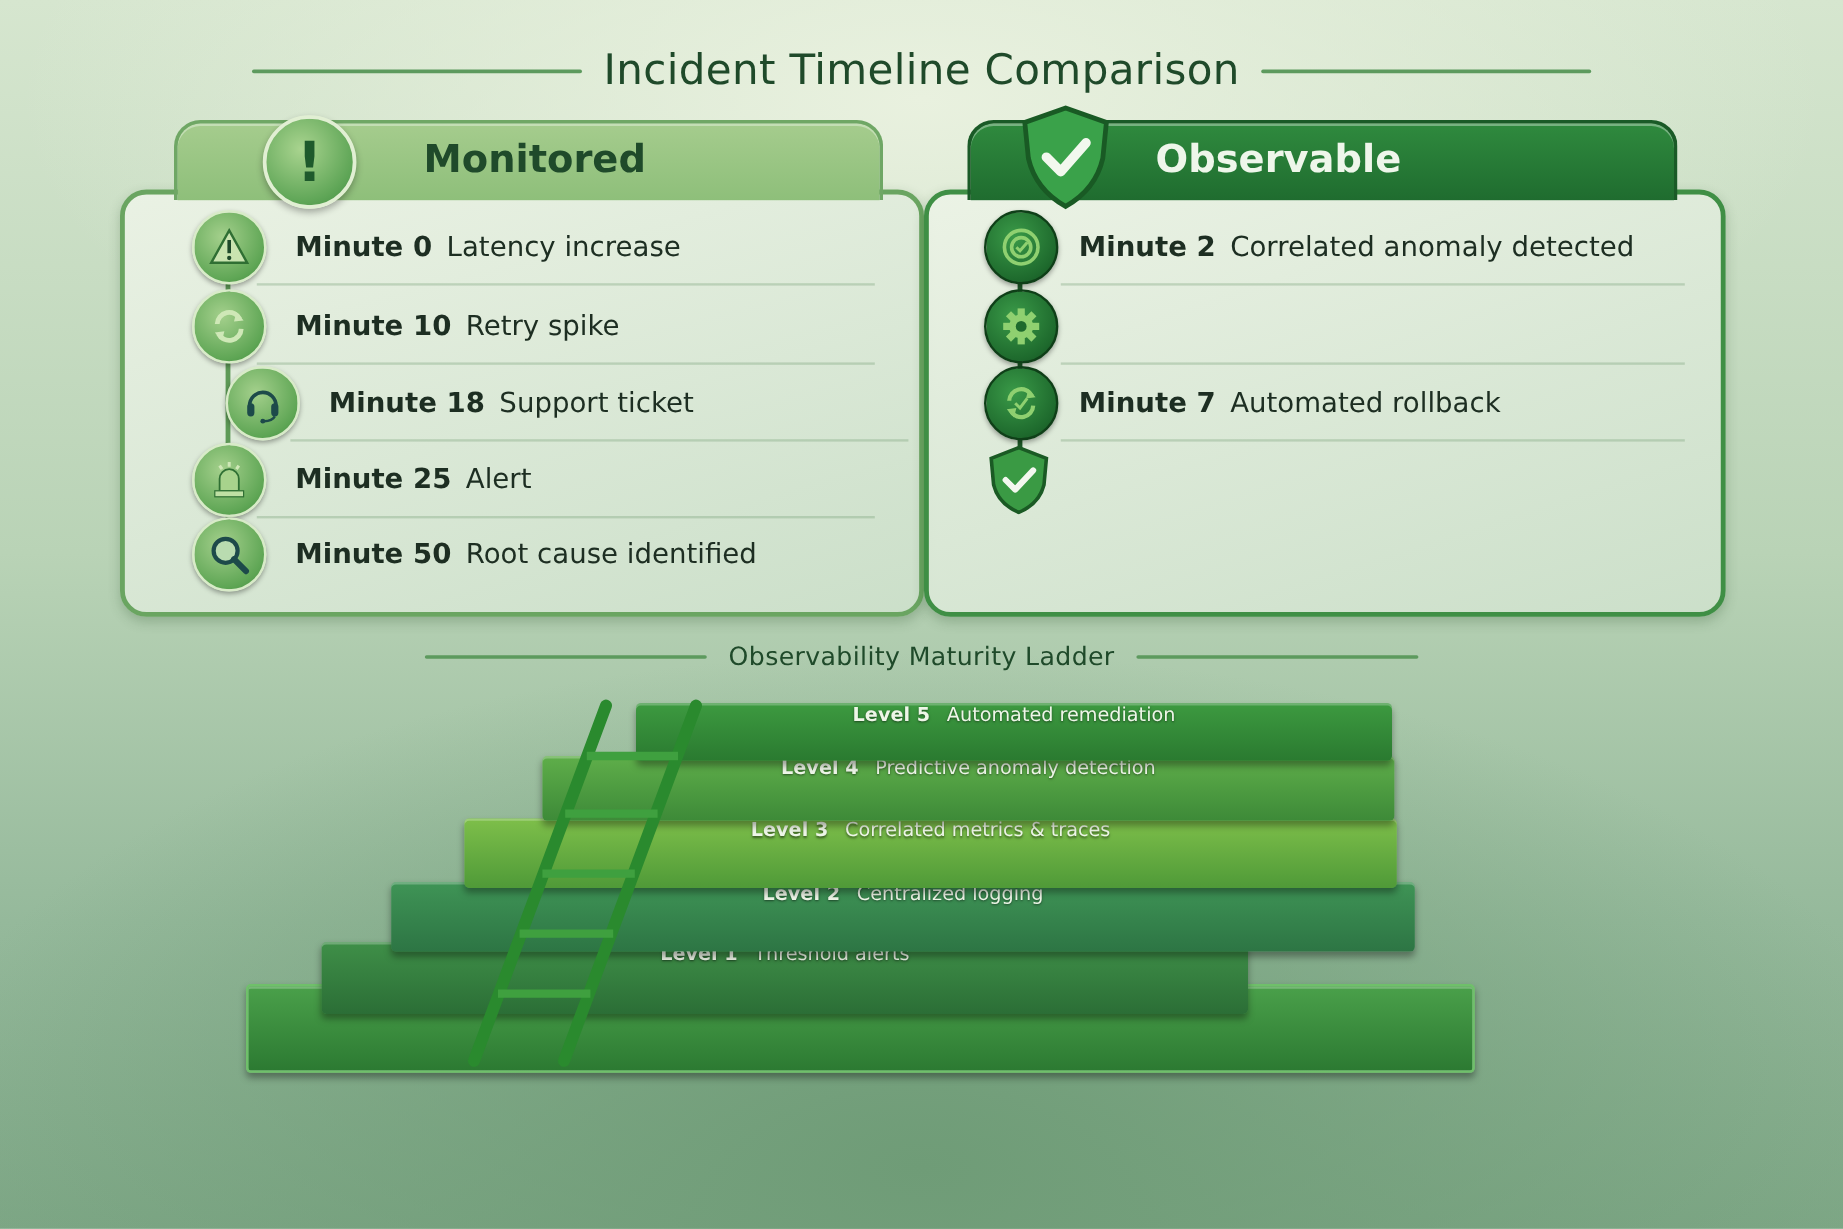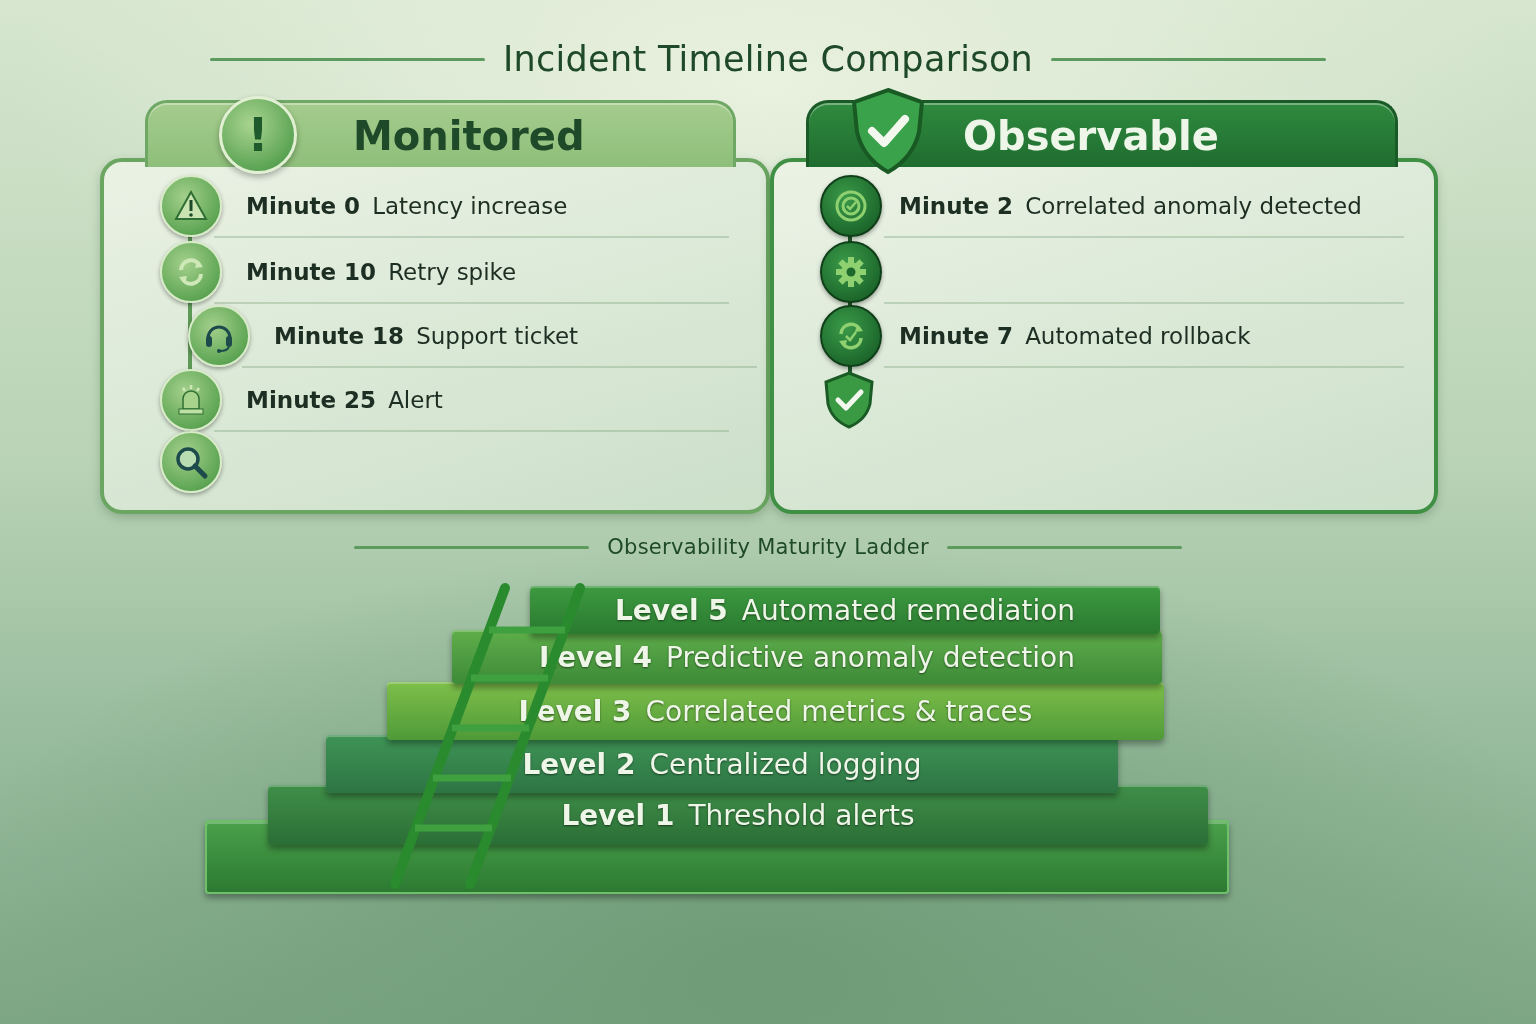--- a/index.html
+++ b/index.html
@@ -18,21 +18,21 @@
   .section-title .rule { height:3px; background:#5d9a5e; border-radius:2px; }
   .section-title .txt { padding:0 18px; }
   #title-top { top:34px; height:50px; font-size:35px; }
   #title-top .rule.l { width:275px; } #title-top .rule.r { width:275px; }
   #title-bottom { top:523px; height:48px; font-size:21px; }
   #title-bottom .rule.l { width:235px; } #title-bottom .rule.r { width:235px; }
 
   
   .card-tab {
     position:absolute; height:64px; border-radius:22px 22px 0 0;
-    display:flex; align-items:center; font-weight:bold; font-size:40px;
+    display:flex; align-items:center; font-weight:bold; font-size:32px;
     box-shadow: inset 0 2px 0 rgba(255,255,255,0.35);
   }
   #monitored-tab { left:145px; top:100px; width:585px; background:linear-gradient(180deg,#a5cc8d,#8ebf7a); border:3px solid #6fa765; border-bottom:none; color:#1f4a2a; }
   #observable-tab { left:806px; top:100px; width:586px; background:linear-gradient(180deg,#2f8a3e,#1f6c2f); border:3px solid #1a5a27; border-bottom:none; color:#eef6ea; }
   .tab-label { position:absolute; top:10px; }
   #monitored-tab .tab-label { left:205px; }
   #observable-tab .tab-label { left:154px; }
 
   .badge-circle {
     position:absolute; width:72px; height:72px; border-radius:50%;
@@ -63,28 +63,28 @@
   }
   .mon .icon { left:56px; background:radial-gradient(circle at 40% 35%, #a4d08c, #5fa655 70%, #3e8a3c); border:2px solid #d8ebc8; }
   .obs .icon { left:46px; background:radial-gradient(circle at 40% 35%, #3a9a48, #1e6a2d 70%, #154f20); border:2px solid #0f3f18; }
   .row .text { position:absolute; font-size:23px; color:#1d2e22; white-space:nowrap; }
   .mon .text { left:142px; } .obs .text { left:125px; }
   .row .min { font-weight:bold; margin-right:12px; }
   .connector { position:absolute; width:4px; background:#3f7f3f; }
 
   
   .step {
-    position:absolute; display:flex; align-items:center; justify-content:center;
-    color:#eef6e8; font-size:28px; text-shadow:0 1px 2px rgba(0,0,0,0.5);
+    position:absolute; display:flex; align-items:flex-start; justify-content:center;
+    color:#eef6e8; font-size:16px; text-shadow:0 1px 2px rgba(0,0,0,0.5);
     border-radius:4px; box-shadow:0 4px 6px rgba(0,0,0,0.35), inset 0 2px 0 rgba(255,255,255,0.25);
   }
   .step .lvl { font-weight:bold; margin-right:14px; }
   #step-base { left:205px; top:820px; width:1020px; height:70px; background:linear-gradient(180deg,#4aa04a,#2c7a32); border:2px solid #6fc06a; }
-  #step-1 { left:268px; top:785px; width:940px; height:60px; background:linear-gradient(180deg,#3f8f48,#2b6e36); }
-  #step-2 { left:326px; top:735px; width:792px; height:58px; background:linear-gradient(180deg,#3f9456,#2d7544); }
+  #step-1 { left:268px; top:785px; width:772px; height:60px; background:linear-gradient(180deg,#3f8f48,#2b6e36); }
+  #step-2 { left:326px; top:735px; width:853px; height:58px; background:linear-gradient(180deg,#3f9456,#2d7544); }
   #step-3 { left:387px; top:682px; width:777px; height:58px; background:linear-gradient(180deg,#7ebf4a,#4f9a38); }
   #step-4 { left:452px; top:630px; width:710px; height:54px; background:linear-gradient(180deg,#5fae4a,#3d8a38); }
   #step-5 { left:530px; top:586px; width:630px; height:48px; background:linear-gradient(180deg,#3d9a40,#2a7a30); } 
   #ladder { position:absolute; left:385px; top:578px; width:220px; height:312px; }
 </style>
 </head>
 <body>
 
 <div id="title-top" class="section-title">
   <div class="rule l"></div>
@@ -146,20 +146,21 @@
     <div class="divider" style="left:110px; width:515px;"></div>
   </div>
 
   <div class="row mon" style="top:268px;">
     <div class="icon">
       <svg width="38" height="38" viewBox="0 0 38 38">
           <circle cx="16" cy="16" r="10" fill="#b9dcb0" stroke="#1d4a4a" stroke-width="3.5"></circle>
           <path d="M23 23 L33 33" stroke="#1d4a4a" stroke-width="5" stroke-linecap="round"></path>
         </svg>
     </div>
+    <div class="text"><span class="min">Minute 50</span><span>Root cause identified</span></div>
   </div>
 </div>
 
 <div id="monitored-tab" class="card-tab">
   <span class="tab-label">Monitored</span>
 </div>
 <div id="monitored-badge" class="badge-circle">!</div>
 
 <div id="observable-body" class="card-body">
   <div class="connector" style="left:74px; top:50px; height:180px; background:#1e5a28;"></div>

